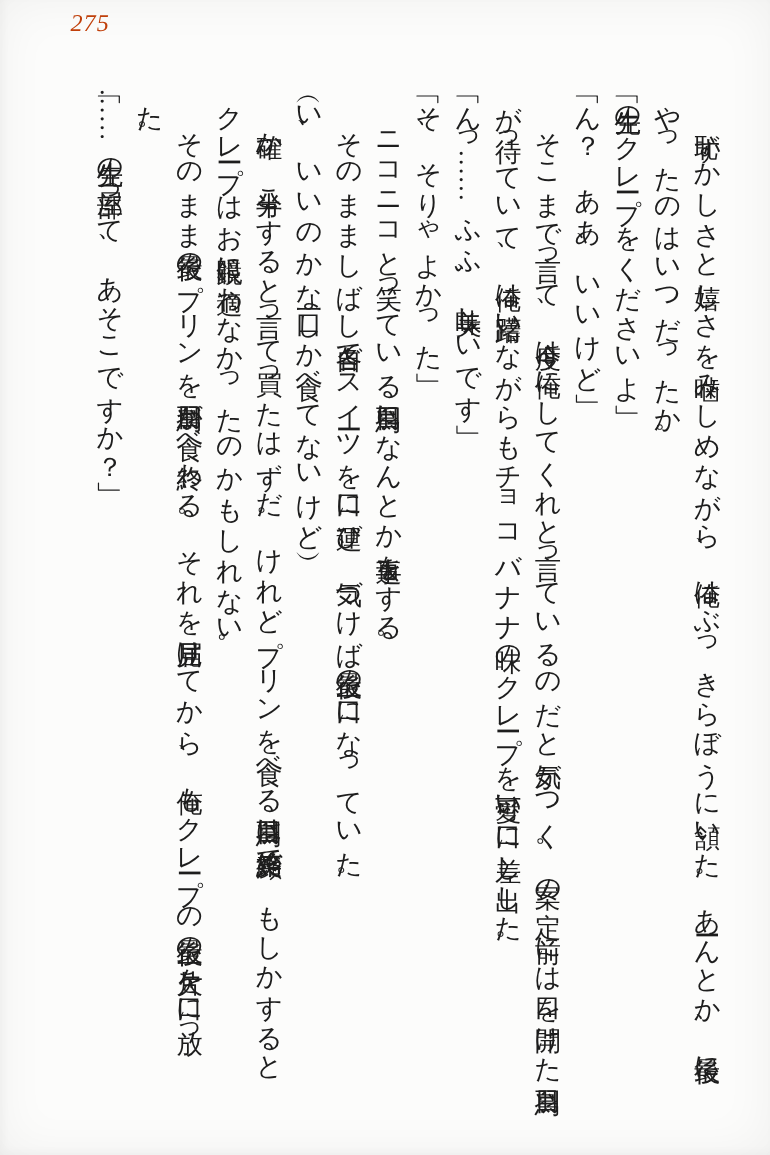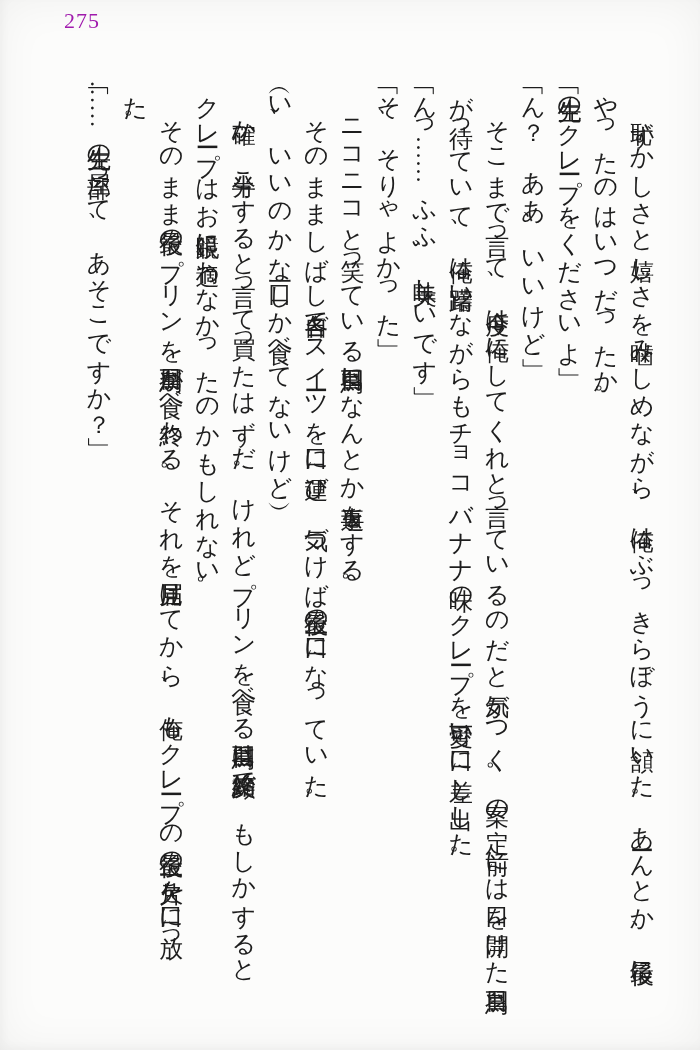--- a/index.html
+++ b/index.html
@@ -22,21 +22,22 @@
     position: absolute;
     inset: 0;
     pointer-events: none;
     box-shadow: inset 0 0 45px rgba(0,0,0,0.05), inset 3px -3px 8px rgba(0,0,0,0.03);
   }
   .page-number {
     position: absolute;
     top: 8px;
     left: 64px;
     font-size: 22px;
-    color: #a21caf;
+    font-style: italic;
+    color: #c2410c;
     letter-spacing: 1px;
   }
   .text-block {
     position: absolute;
     top: 80px;
     right: 40px;
     height: 916px;
     writing-mode: vertical-rl;
     text-orientation: mixed;
     font-size: 24px;

